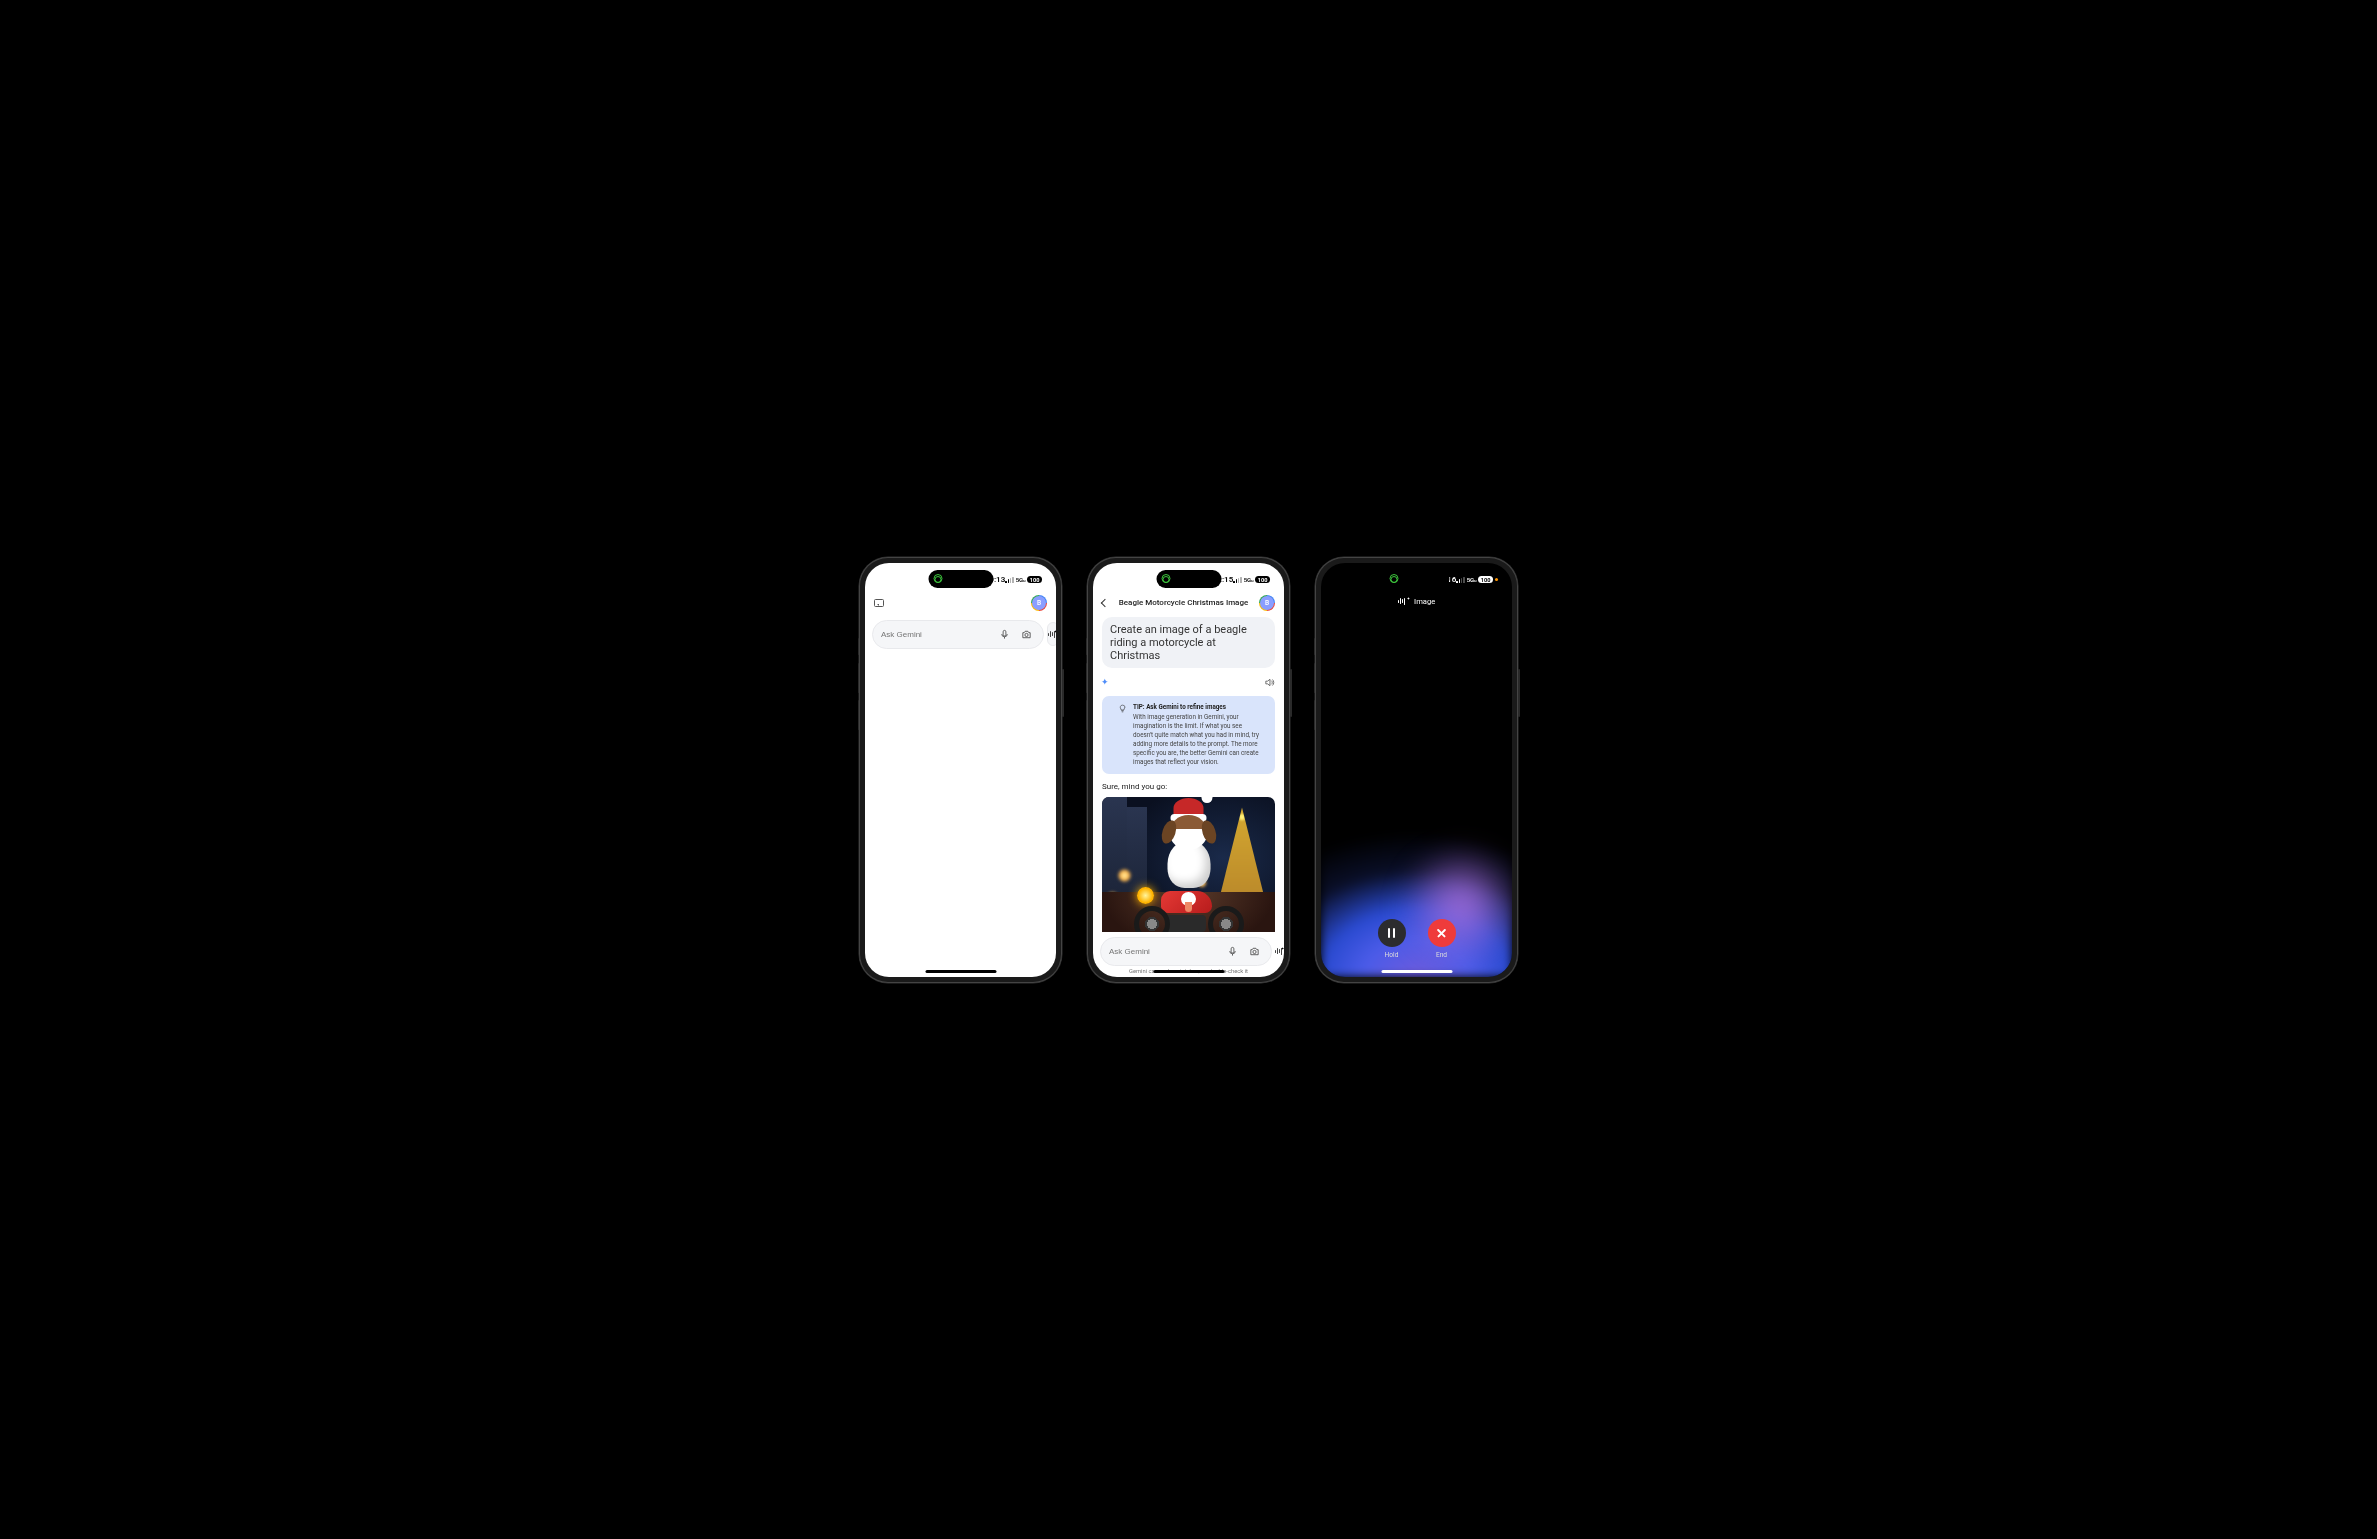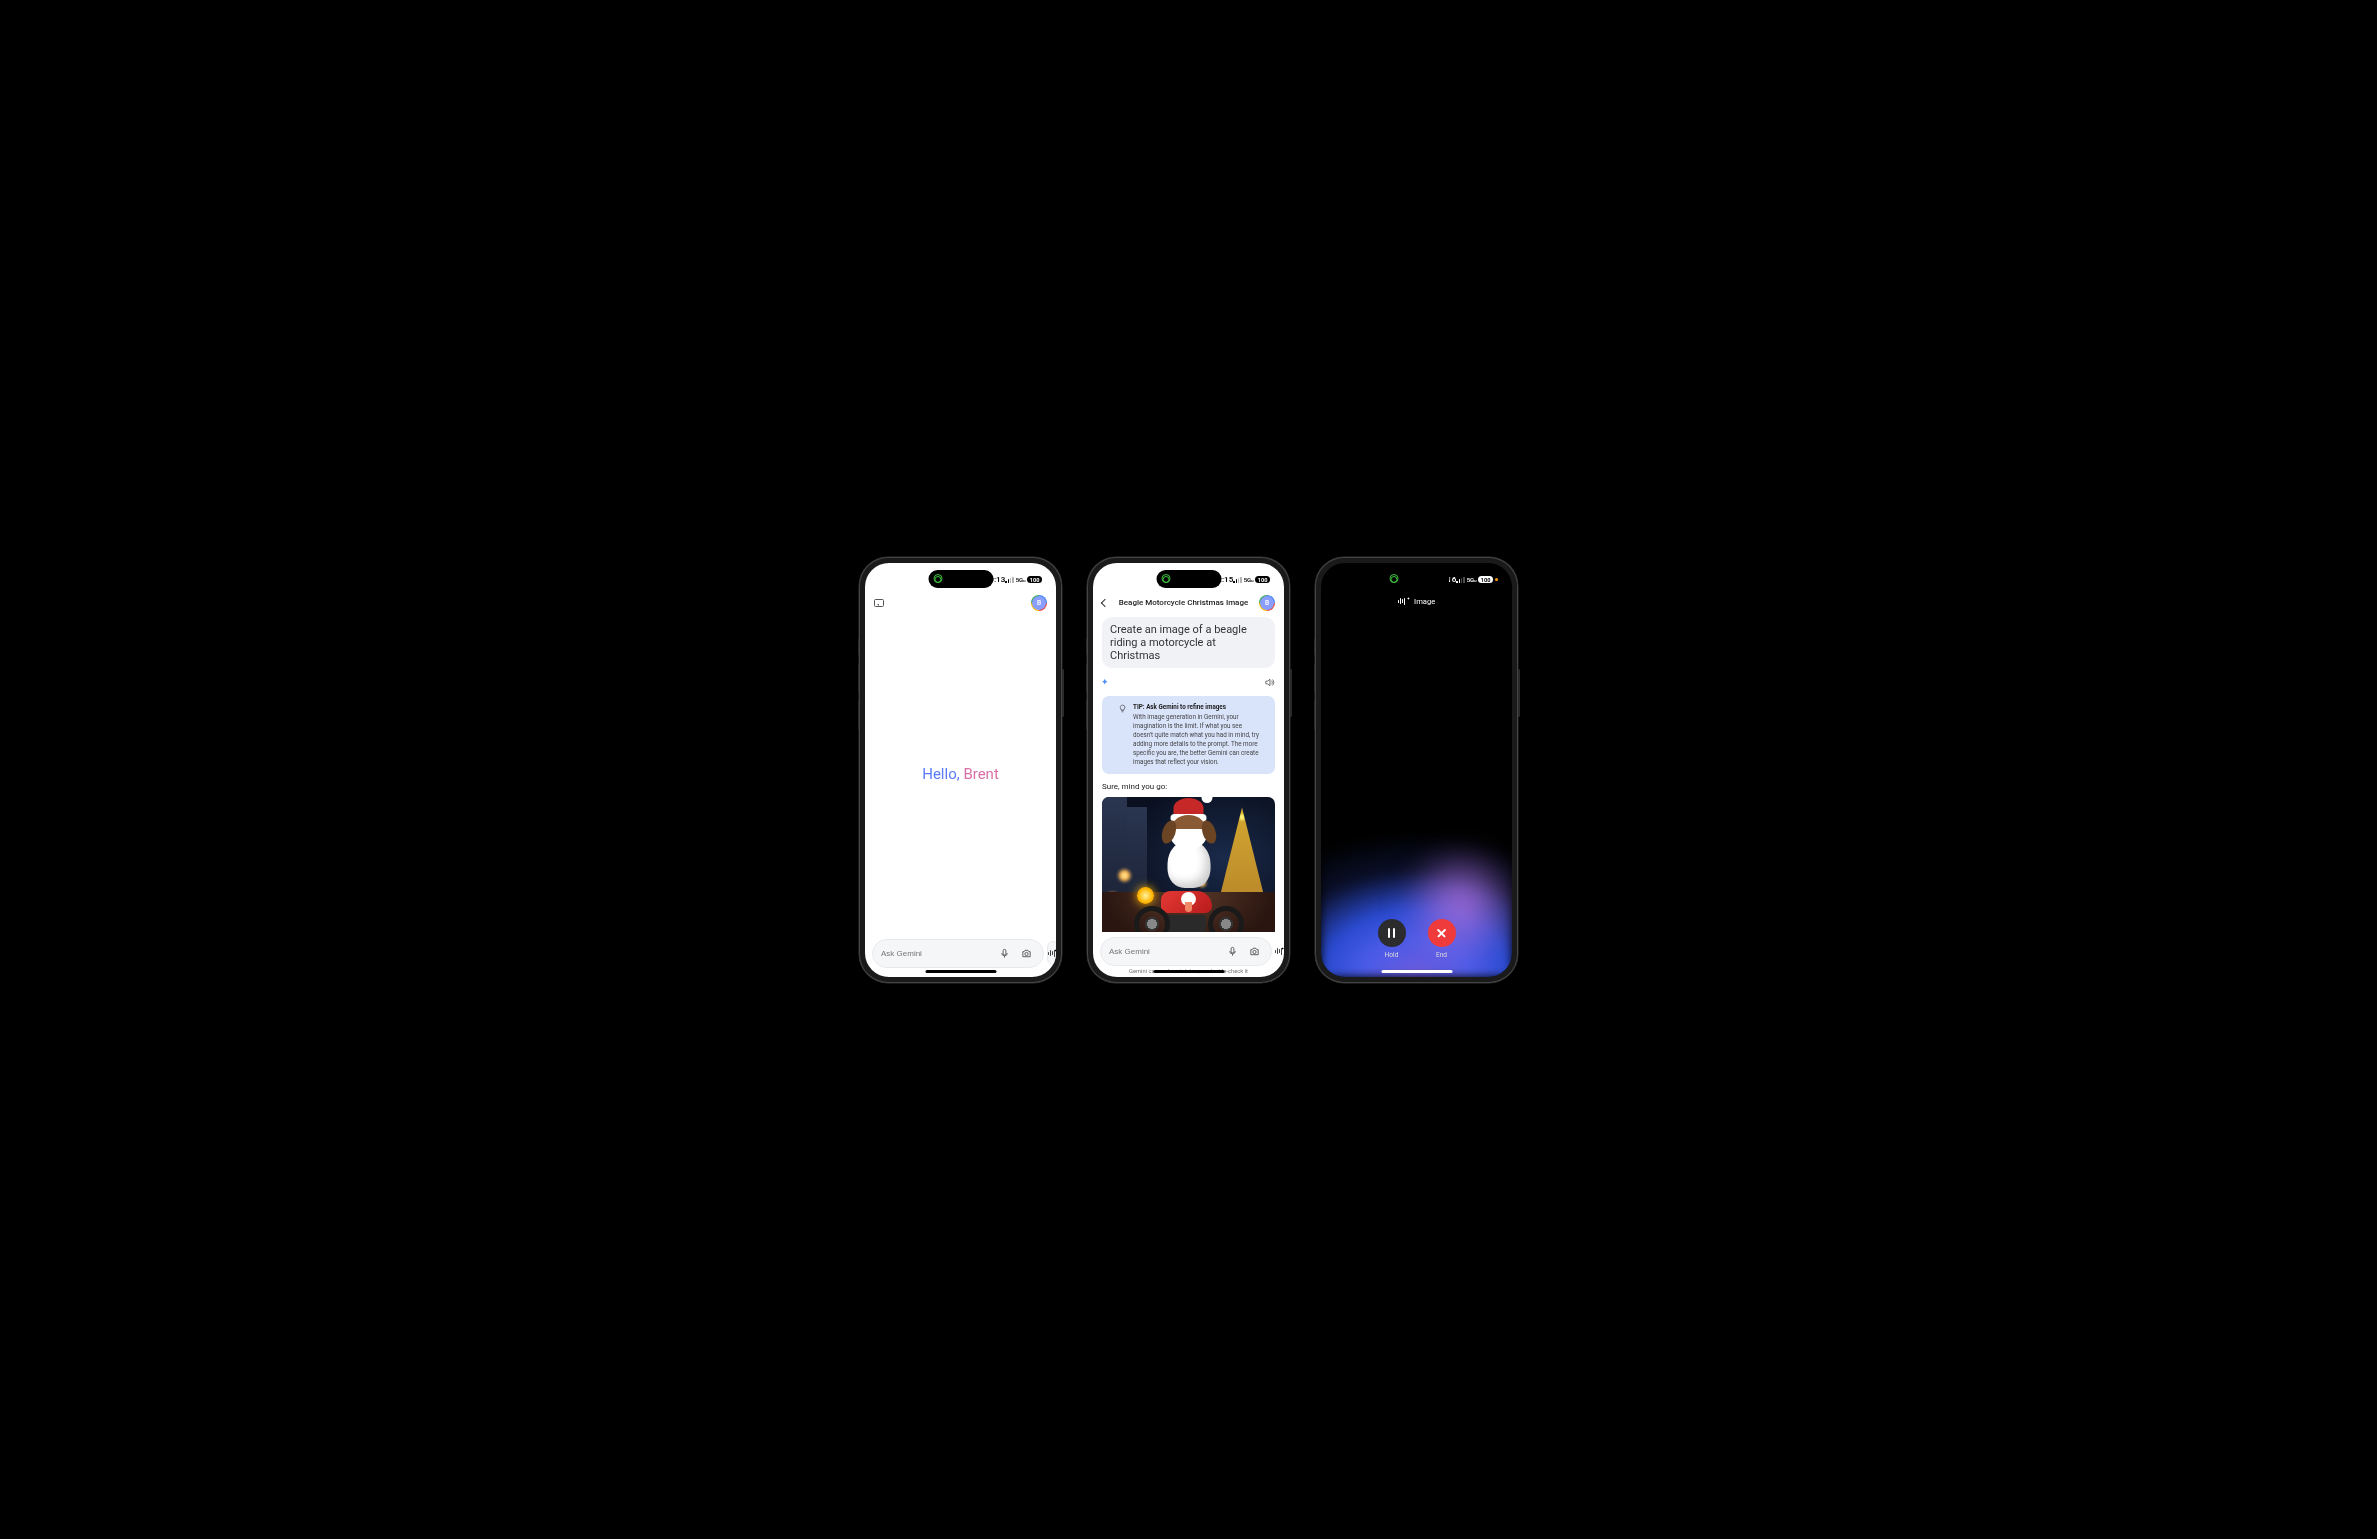--- a/index.html
+++ b/index.html
@@ -489,25 +489,20 @@
         <span class="battery-pill light-inv">100</span>
       </div>
     </div>
     <div class="header-row">
       <div class="chat-icon"></div>
       <div class="avatar">
           <span>B</span>
         </div>
     </div>
     <div class="main">
-      <div class="greeting-wrap">
-        <div class="greeting">
-          <span class="g1">Hello, </span><span class="g2">Brent</span>
-        </div>
-      </div>
       <div class="input-bar-wrap">
         <div class="input-row">
           <div class="input-pill" style="flex:1">
             <input class="pill-input" placeholder="Ask Gemini" style="">
             <div class="icon-btn">
               <svg viewBox="0 0 24 24" width="11" height="11" fill="none" stroke="currentColor" stroke-width="1.8">
                   <rect x="9" y="3" width="6" height="12" rx="3"></rect>
                   <path d="M6 11a6 6 0 0 0 12 0M12 17v4"></path>
                 </svg>
             </div>

